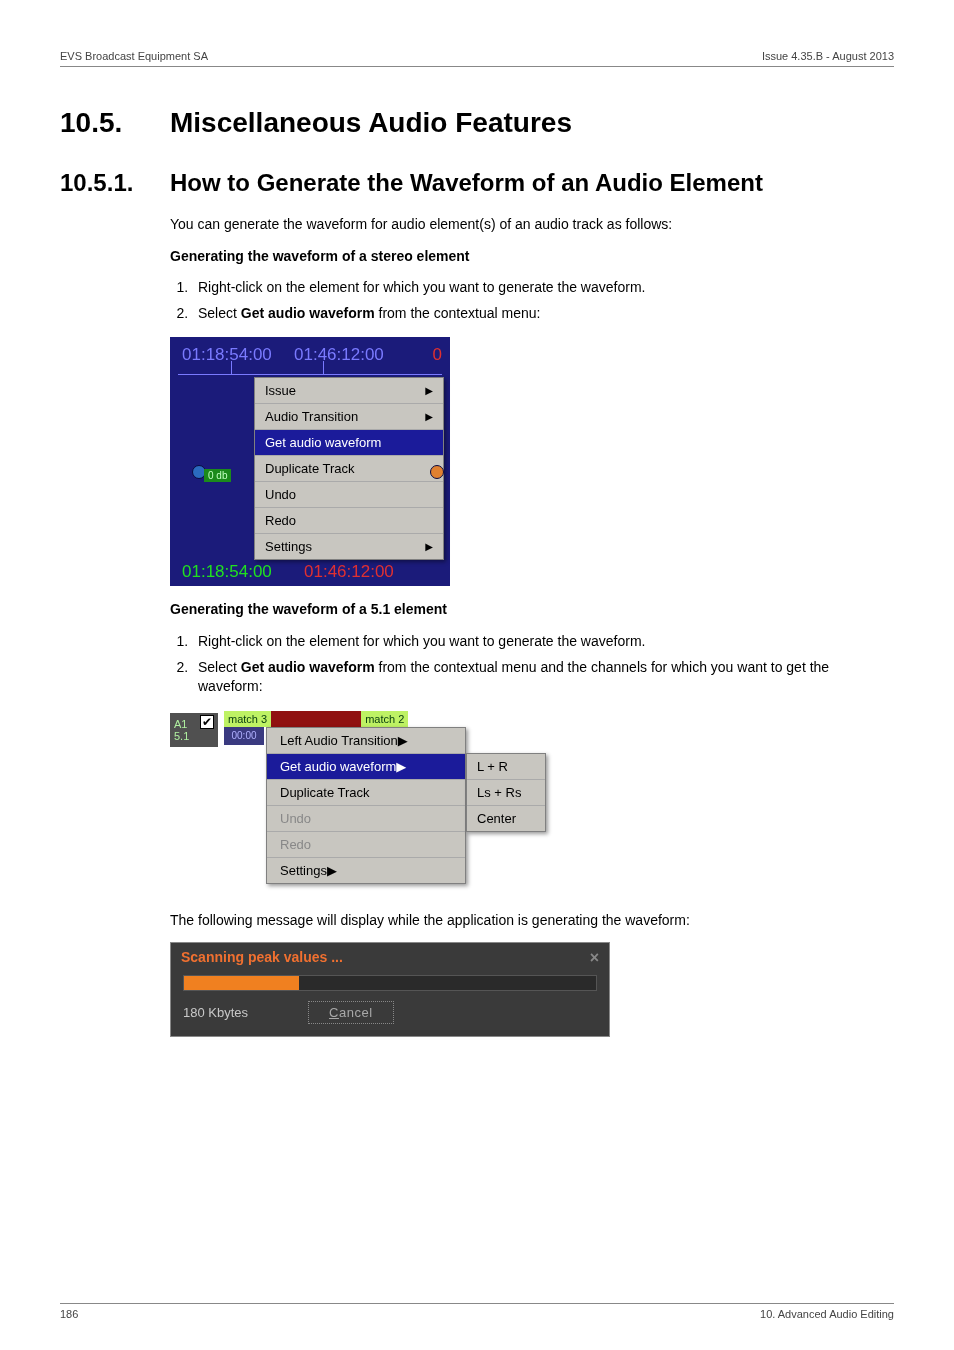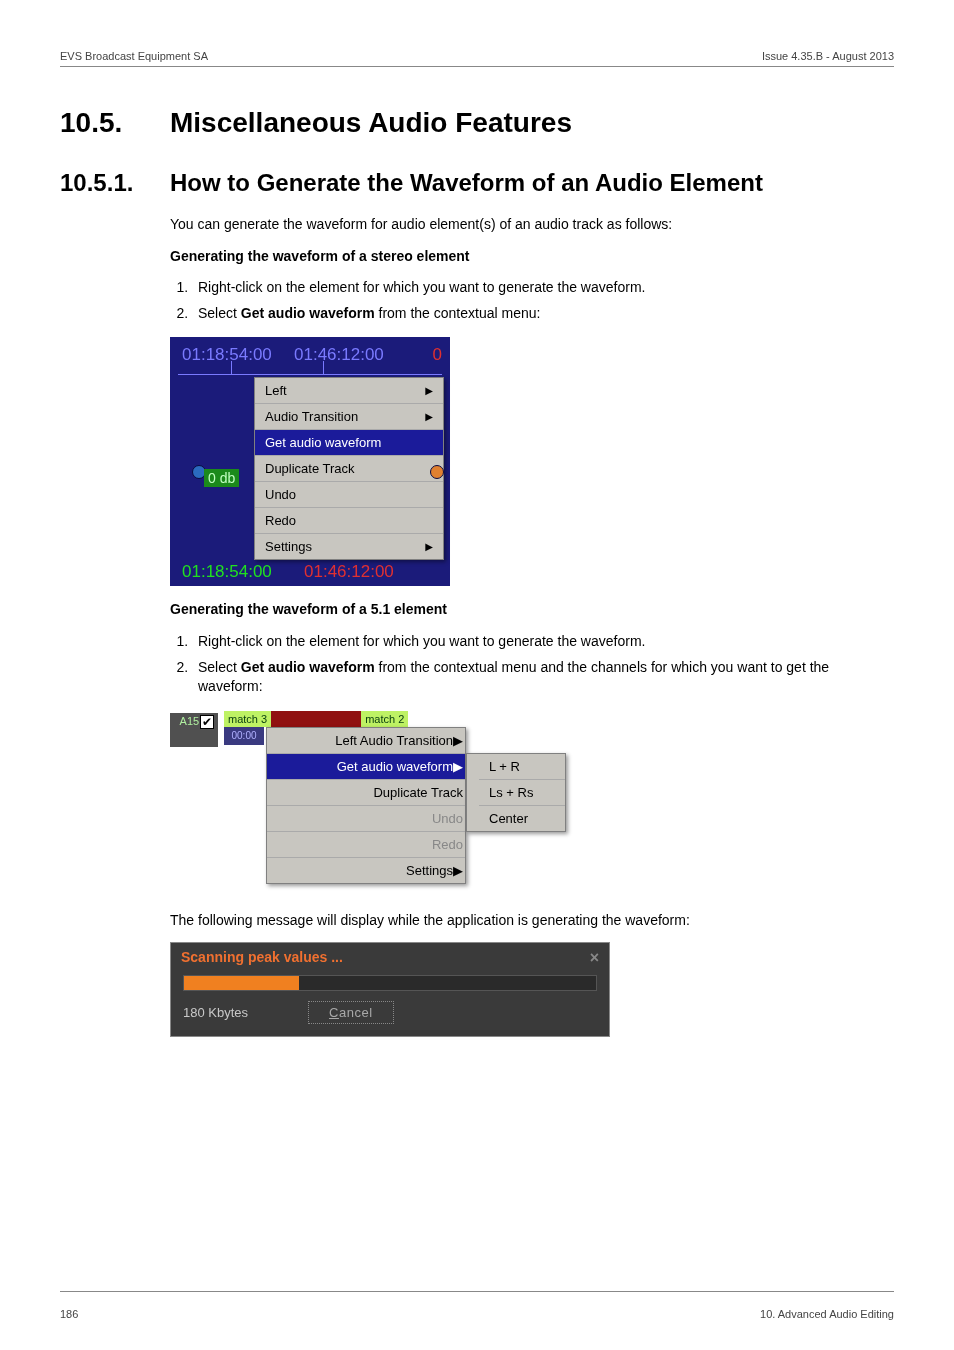--- a/index.html
+++ b/index.html
@@ -47,21 +47,21 @@
   .footer-row {
     position: absolute;
     bottom: 30px;
     left: 60px;
     right: 60px;
     display: flex;
     justify-content: space-between;
     font-size: 11px;
     color: #444;
     border-top: 1px solid #888;
-    padding-top: 16px;
+    padding-top: 4px;
   }
 
   
   .menu1-wrap {
     width: 280px;
     background: #1b1b7a;
     padding: 6px 4px 2px 4px;
     margin-bottom: 14px;
     position: relative;
   }
@@ -107,21 +107,21 @@
   .menu-panel .arrow {
     font-size: 10px;
     margin-left: 6px;
   }
   .db-tag {
     position: absolute;
     left: 34px;
     top: 132px;
     background: #1b8a1b;
     color: #c0ffc0;
-    font-size: 14px;
+    font-size: 10px;
     padding: 1px 4px;
   }
   .knob {
     position:absolute; left:22px; top:128px;
     width:14px; height:14px; border-radius:50%;
     background:#2b6bbf; border:1px solid #0a0a40;
   }
   .knob2 {
     position:absolute; right:6px; top:128px;
     width:14px; height:14px; border-radius:50%;
@@ -132,54 +132,53 @@
   .menu2-wrap {
     width: 430px;
     position: relative;
     margin-bottom: 10px;
     height: 190px;
   }
   .track-badge {
     position:absolute; left:0; top:2px;
     width:48px; height:34px; background:#505050; color:#b0f0a0;
     font-size:11px; padding:2px 4px;
-    display:flex; flex-direction:row; justify-content:center;
+    display:flex; flex-direction:column; justify-content:center;
   }
   .track-badge .chk {
     position:absolute; right:4px; top:2px; width:14px; height:14px;
     background:#fff; border:1px solid #000; text-align:center;
     line-height:12px; font-size:12px; color:#000;
   }
   .match-bar {
     position:absolute; left:54px; top:0; height:16px;
     display:flex; font-size:11px;
   }
   .match-seg { background:#bef264; color:#0a4010; padding:0 4px; height:16px; line-height:16px; }
   .match-gap { background:#901010; width:90px; height:16px; }
   .timebox { position:absolute; left:54px; top:16px; width:40px; height:18px; background:#3a3a80; color:#b0b0ff; font-size:10px; text-align:center; line-height:18px; }
   .menu2-panel {
     position:absolute; left:96px; top:16px;
     background:#c8c6c0; border:1px solid #808080;
     width:200px; font-size:13px;
     box-shadow: 2px 2px 4px rgba(0,0,0,0.4);
   }
   .menu2-panel .row {
-    padding: 5px 2px;
+    padding: 5px 13px;
     border-bottom: 1px solid #aaa;
-    display: flex; justify-content: flex-end; align-items:center;
+    display: flex; justify-content: flex-start; align-items:center;
   }
   .menu2-panel .row.disabled { color:#888; }
   .menu2-panel .row:last-child { border-bottom:none; }
   .menu2-panel .row.hl { background:#1b1b9a; color:#fff; }
   .submenu {
     position:absolute; left:296px; top:42px;
     background:#c8c6c0; border:1px solid #808080;
-    width:100px; font-size:13px;
+    width:80px; font-size:13px;
     box-shadow: 2px 2px 4px rgba(0,0,0,0.4);
-    padding-left: 12px;
   }
   .submenu .row { padding:5px 10px; border-bottom:1px solid #aaa; }
   .submenu .row:last-child { border-bottom:none; }
 
   
   .dlg {
     width: 440px;
     background: #3a3a3a;
     border: 1px solid #888;
     margin-top: 6px;
@@ -243,21 +242,21 @@
         <span class="tc2">01:46:12:00</span>
         <span class="tc3">0</span>
       </div>
       <div class="ticks"></div>
       <div class="knob"></div>
       <div class="db-tag">0 db</div>
       <div class="knob2"></div>
 
       <div class="menu-panel">
         <div class="row">
-          <span>Left</span>
+          <span>Issue</span>
           <span class="arrow">▶</span>
         </div>
         <div class="row">
           <span>Audio Transition</span>
           <span class="arrow">▶</span>
         </div>
         <div class="row hl">
           <span>Get audio waveform</span>
         </div>
         <div class="row">

